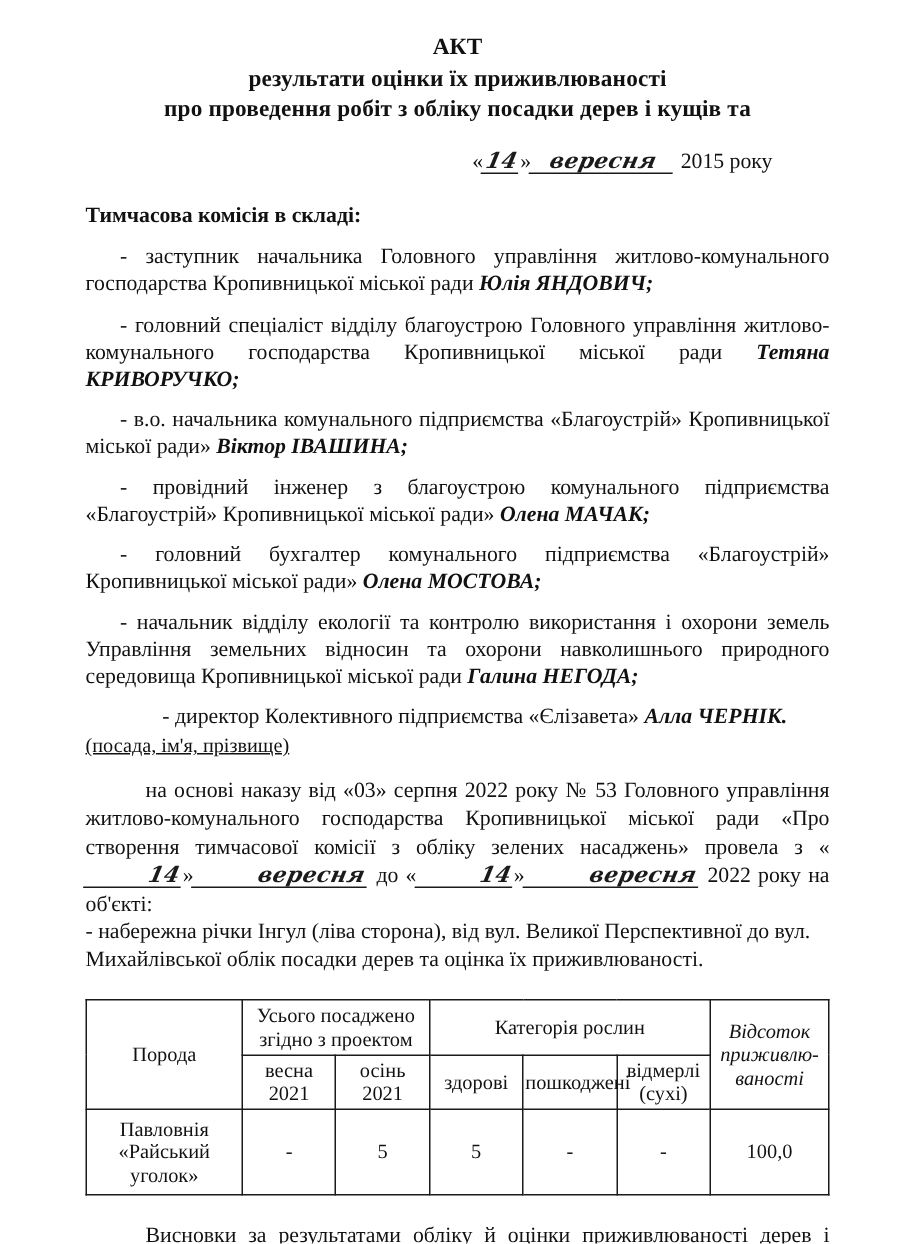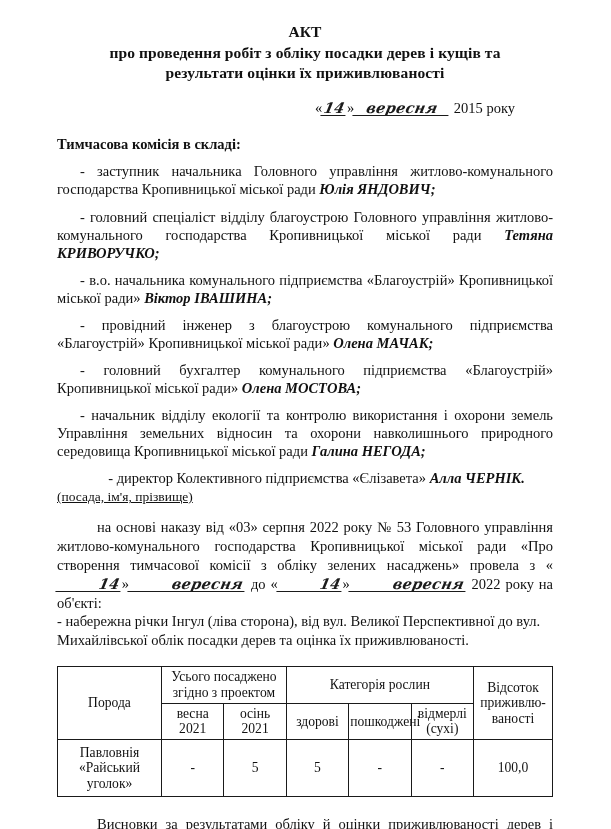--- a/index.html
+++ b/index.html
@@ -129,21 +129,21 @@
     padding: 2px 1px;
     line-height: 1.16;
   }
   table.reg th.hd { height: 30px; }
   .c0 { width: 101px; }
   .c1 { width: 77px; margin-top: 40px; }
   .c2 { width: 77px; }
   .c3 { width: 63px; font-family: Liberation Serif, serif; }
   .c4 { width: 85px; }
   .c5 { width: 77px; }
-  .c6 { width: 76px; }
+  .c6 { width: 76px; font-style: italic; }
   td.datacell { height: 52px; }
   td.species { line-height: 1.22; }
 
   
   p.concl {
     margin: 0;
     margin-top: 18px;
     font-size: 14.5px;
     line-height: 1.30;
     text-align: justify;
@@ -151,22 +151,22 @@
   }
 </style>
 </head>
 <body>
 
 <div class="page">
   <div class="content">
 
     <div class="doc-title">
       <span class="act">АКТ</span>
+      <span class="sub">результати оцінки їх приживлюваності</span>
       <span class="sub">про проведення робіт з обліку посадки дерев і кущів та</span>
-      <span class="sub">результати оцінки їх приживлюваності</span>
     </div>
 
     <div class="date-line">
       <span class="q">«</span><span class="hw hw-day">14</span><span class="q">»</span><span class="hw hw-month">вересня</span>
       <span>2015 року</span>
     </div>
 
     <div class="bold-head">Тимчасова комісія в складі:</div>
 
     <p class="member"><span>- заступник начальника Головного управління житлово-комунального господарства Кропивницької міської ради </span><span class="nm">Юлія ЯНДОВИЧ;</span></p>

